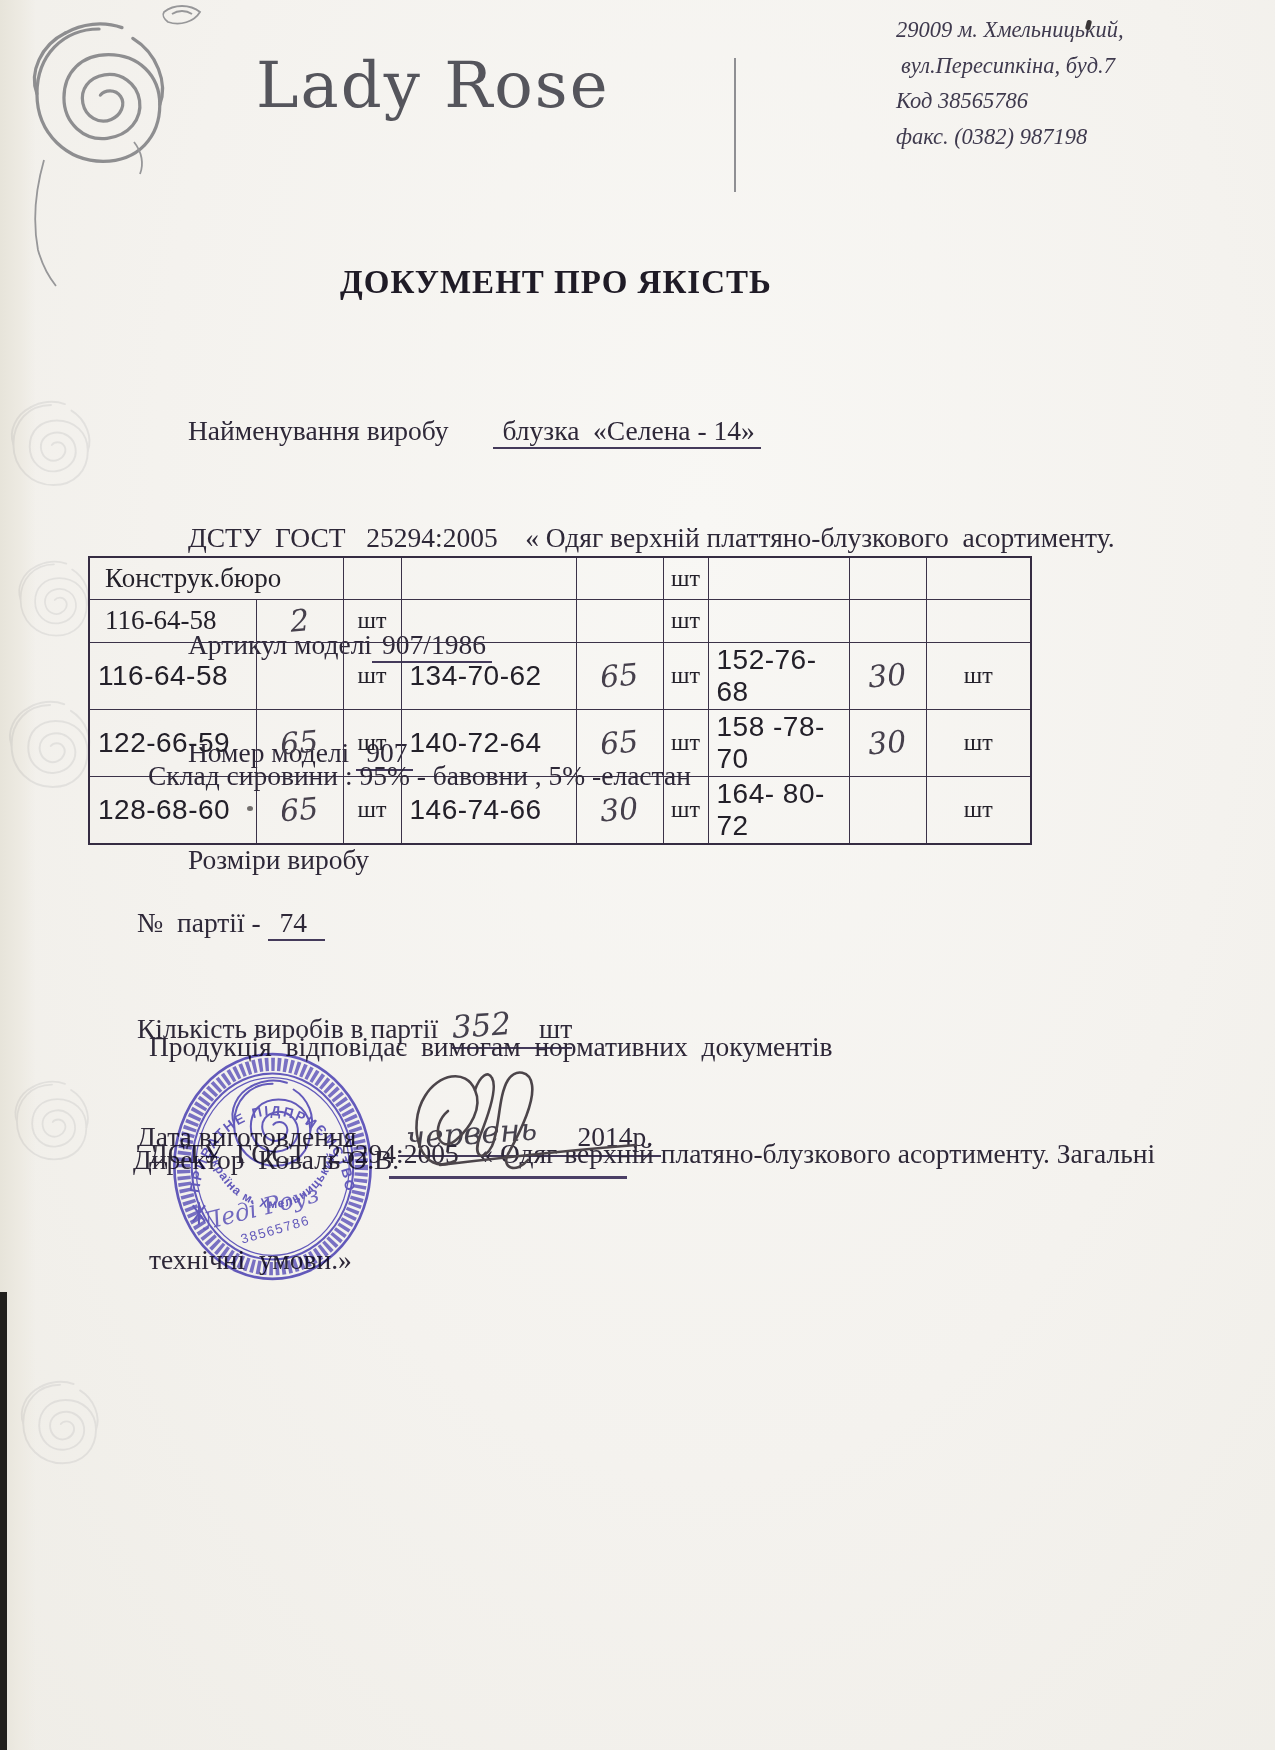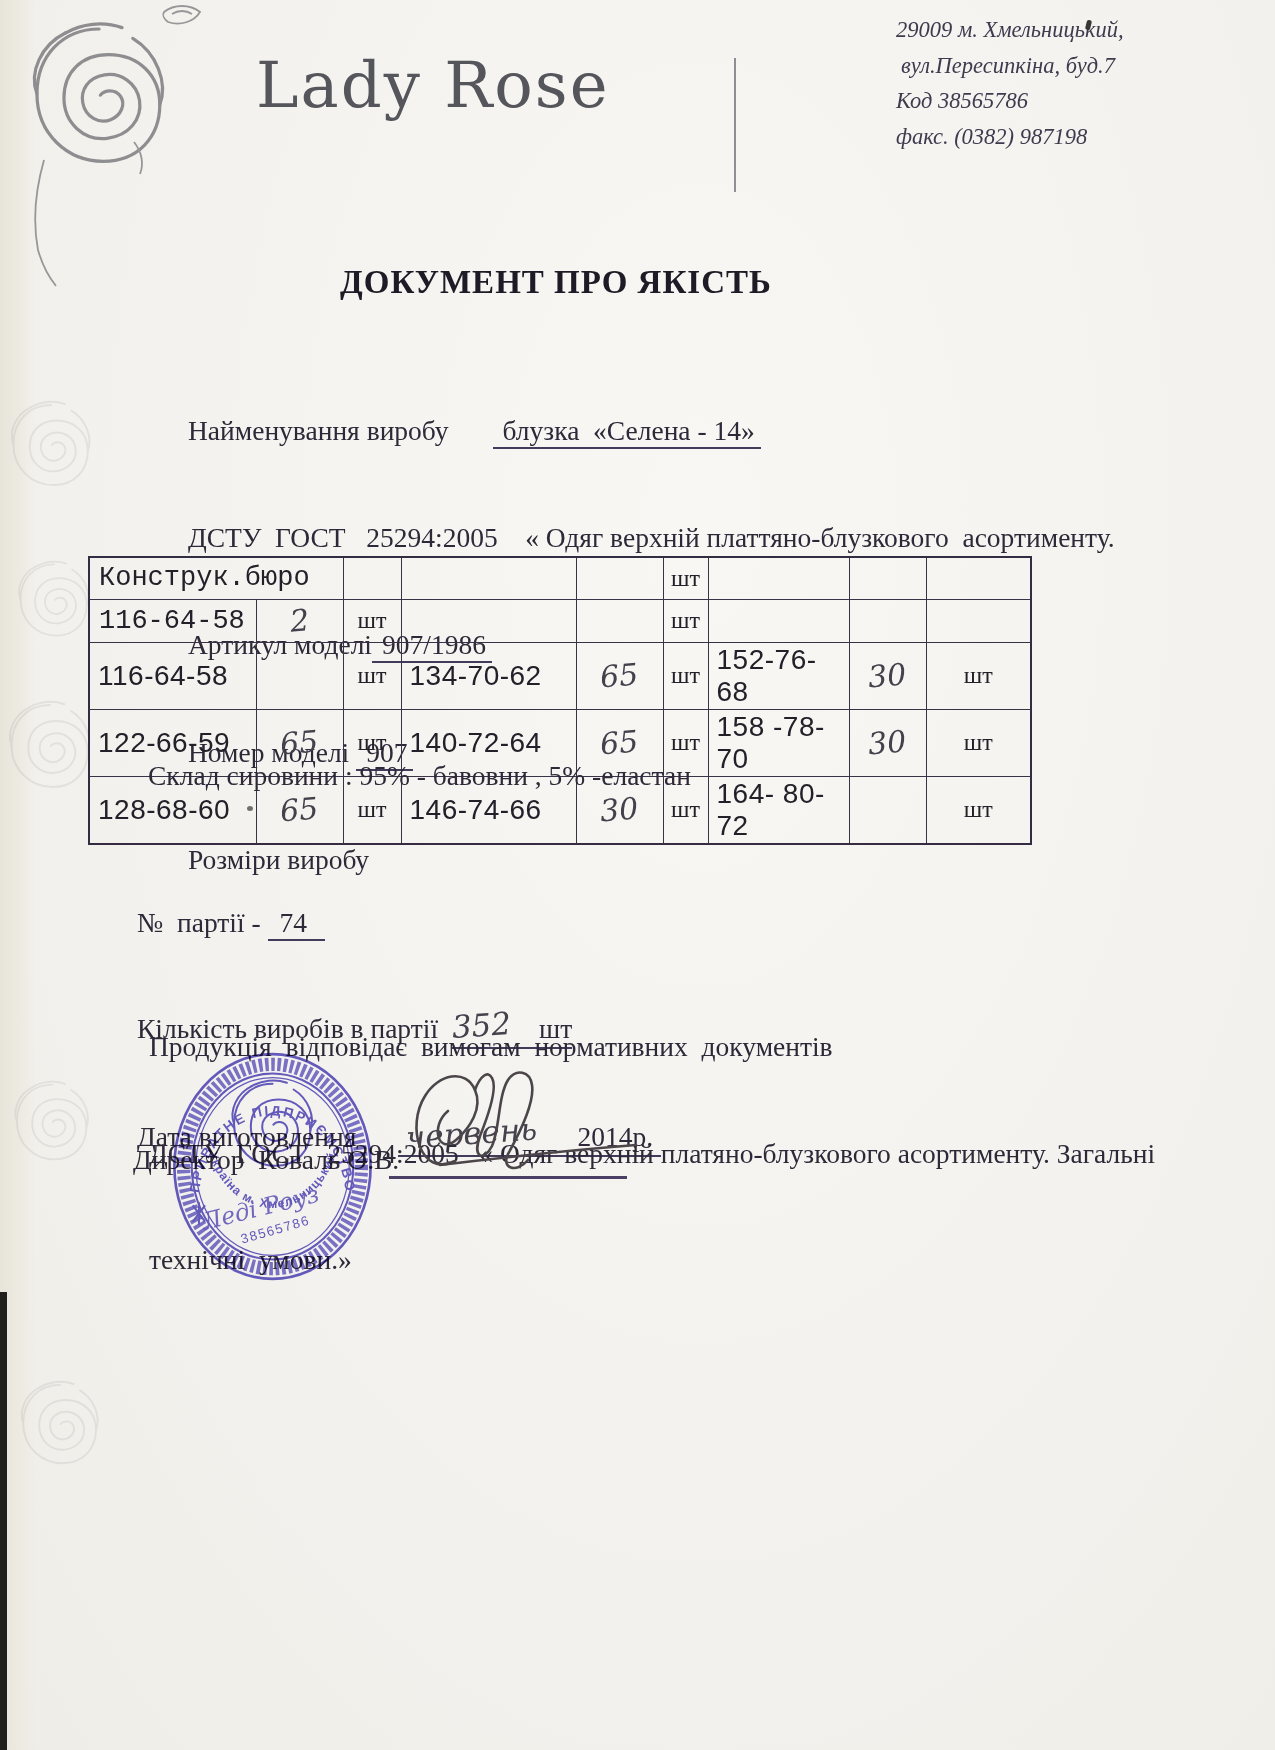--- a/index.html
+++ b/index.html
@@ -40,21 +40,21 @@
         font-size:27.5px;line-height:35.8px;white-space:pre-wrap;margin-left:48px;}
   .uline{border-bottom:2px solid #443a5a;padding:0 6px 1px 10px;}
   .gap{display:inline-block;width:44px;}
 
   table.sizes{
     position:absolute;left:88px;top:556px;width:942px;
     border-collapse:collapse;table-layout:fixed;color:#232029;
   }
   table.sizes td{border:1.6px solid #3b3248;vertical-align:middle;overflow:hidden;}
   table.sizes{border:2.2px solid #352c42;}
-  td.size-serif{font-family:Liberation Mono, monospace;font-size:27px;padding-left:9px;}
+  td.size-serif{font-family:Liberation Serif, serif;font-size:27px;padding-left:15px;}
   td.size-sans{font-family:"Liberation Sans",sans-serif;font-size:28px;padding-left:8px;letter-spacing:0.5px;}
   td.unit{font-family:"Liberation Serif",serif;font-size:24px;text-align:center;}
   td.qty{text-align:center;}
   .hw{font-family:"DejaVu Serif",serif;font-style:italic;font-size:30px;color:#46404c;
       display:inline-block;transform:rotate(-5deg);}
 
   .compo{position:absolute;left:148px;top:760px;font-size:27.5px;white-space:pre-wrap;}
   .batch{position:absolute;left:137px;top:836px;font-size:27.5px;line-height:34.8px;white-space:pre-wrap;}
   .fill-line{display:inline-block;border-bottom:2px solid #443a5a;}
   .hw-big{font-family:"DejaVu Serif",serif;font-style:italic;font-size:31px;color:#45414d;

